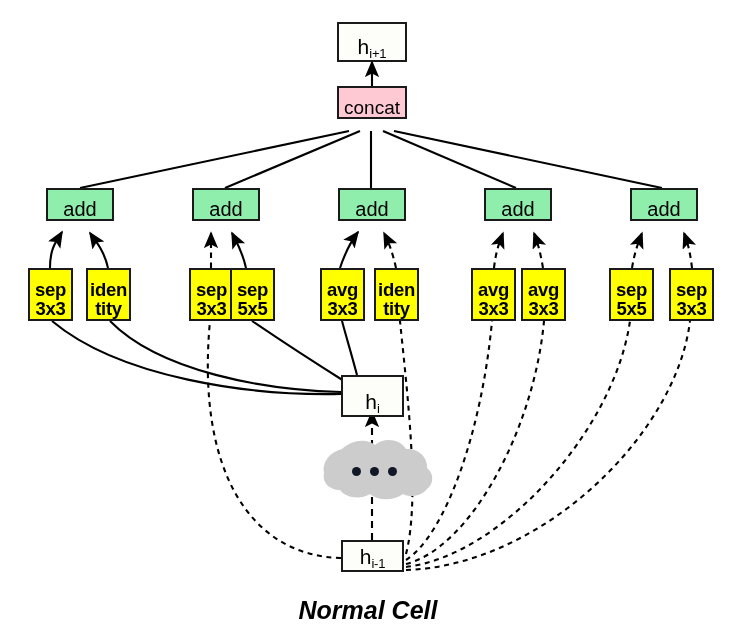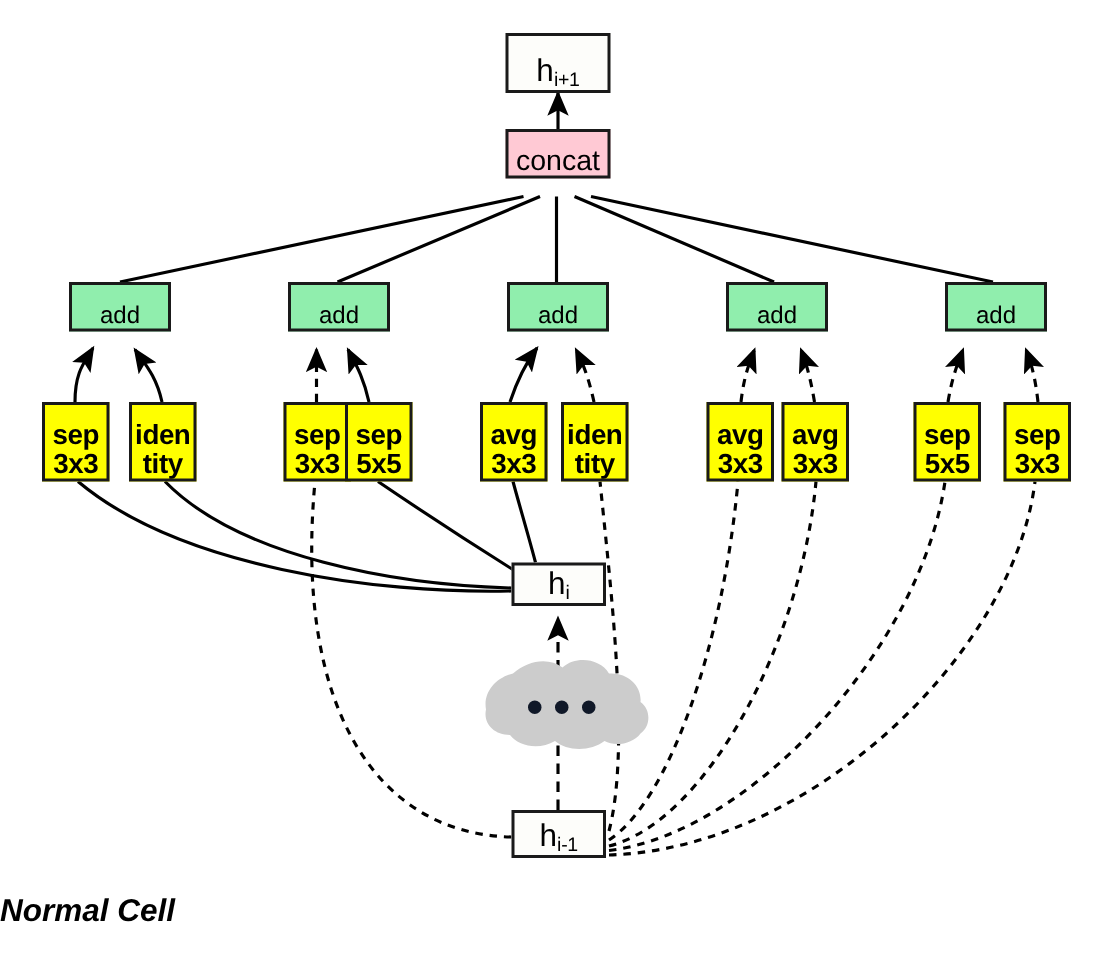--- a/index.html
+++ b/index.html
@@ -41,44 +41,44 @@
   .node-state {
     background: #fdfdfa;
     font-size: 21px;
   }
   .node-concat {
     background: #ffc9d4;
     font-size: 19px;
   }
   .node-add {
     background: #90eead;
-    font-size: 16px;
+    font-size: 20px;
   }
   .node-op {
     background: #ffff00;
     font-size: 18.5px;
     font-weight: bold;
   }
   .node-op .l1, .node-op .l2 {
     display: block;
     letter-spacing: -0.3px;
   }
   .sub {
     font-size: 0.62em;
     vertical-align: -0.28em;
     letter-spacing: -0.2px;
   }
   .caption {
     position: absolute;
     left: 0;
     width: 736px;
-    text-align: left;
+    text-align: center;
     font-style: italic;
     font-weight: bold;
-    font-size: 21px;
+    font-size: 25px;
     color: #000000;
     z-index: 5;
   }
   .cloud-dots {
     position: absolute;
     display: flex;
     gap: 9px;
     z-index: 4;
   }
   .cloud-dots i {
@@ -213,21 +213,21 @@
   </div>
   <div class="node node-op" style="left:609px; top:268px; width:45px; height:53px;">
     <span class="l1">sep</span>
     <span class="l2">5x5</span>
   </div>
   <div class="node node-op" style="left:669px; top:268px; width:45px; height:53px;">
     <span class="l1">sep</span>
     <span class="l2">3x3</span>
   </div>
 
-  <div class="node node-state" style="left:341px; top:375px; width:63px; height:29px;">
+  <div class="node node-state" style="left:341px; top:375px; width:63px; height:42px;">
     <span><span>h</span><span class="sub">i</span></span>
   </div>
 
   <div class="cloud-dots" style="left:352px; top:467px;">
     <i></i>
       <i></i>
       <i></i>
   </div>
 
   <div class="node node-state" style="left:341px; top:540px; width:63px; height:32px;">

